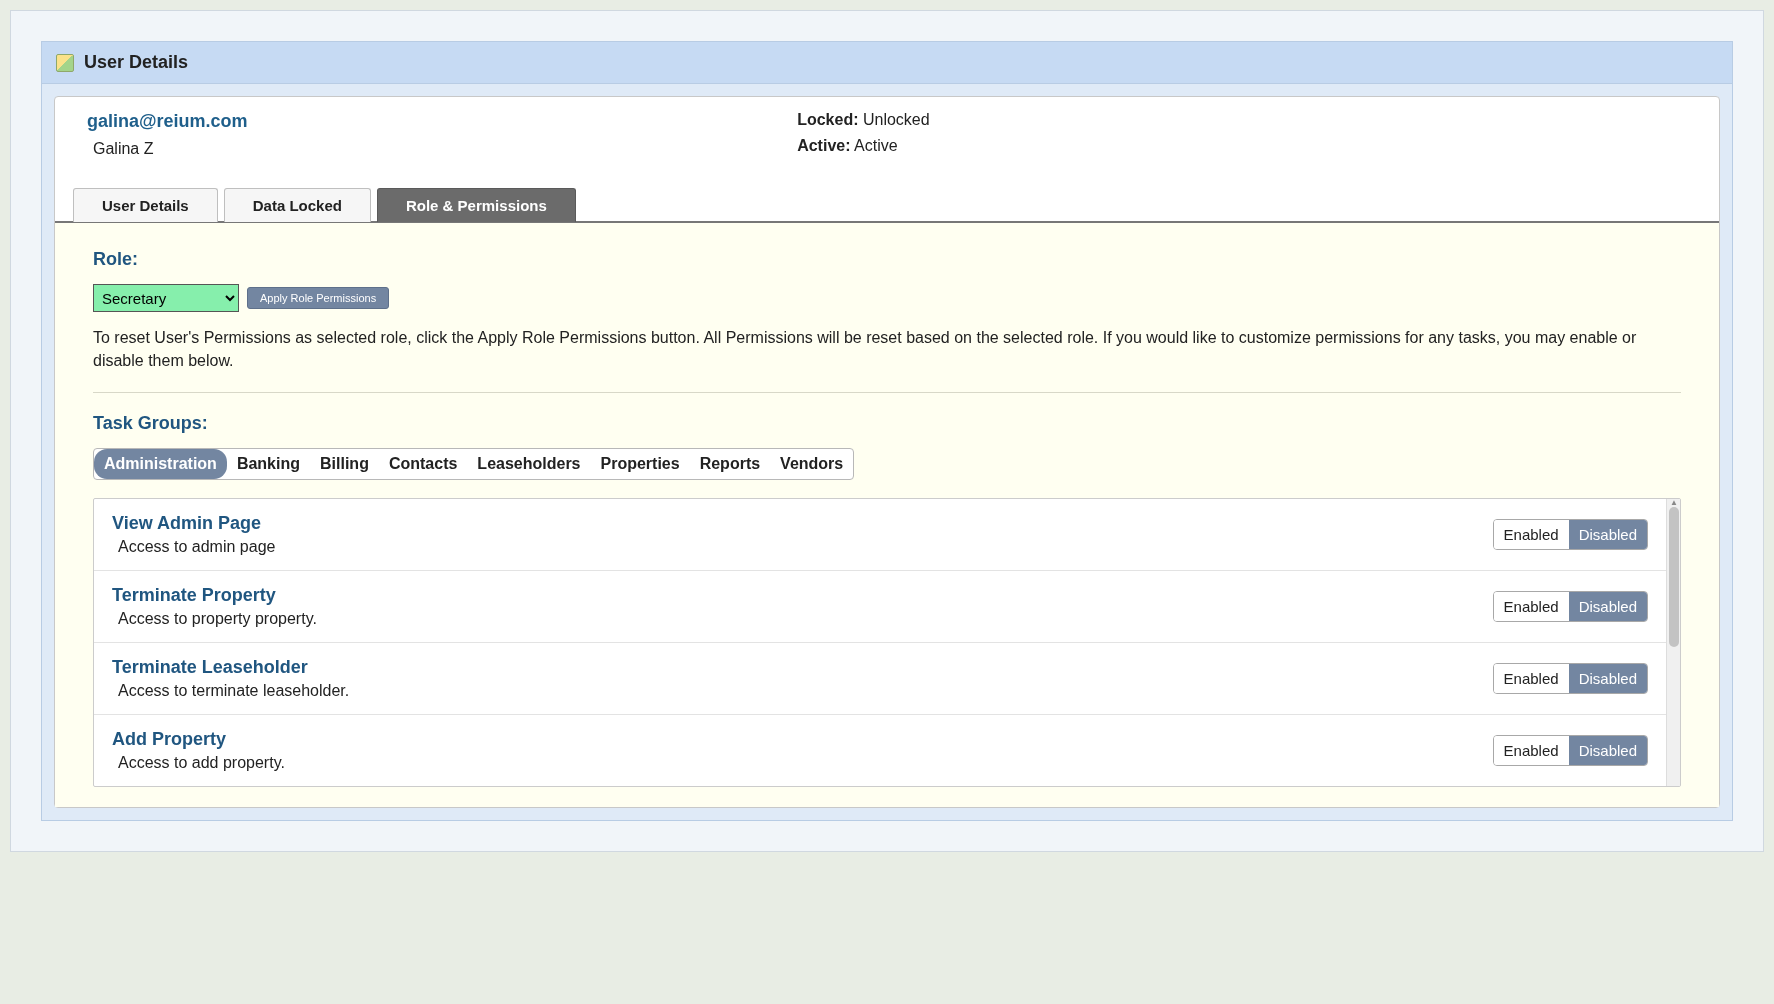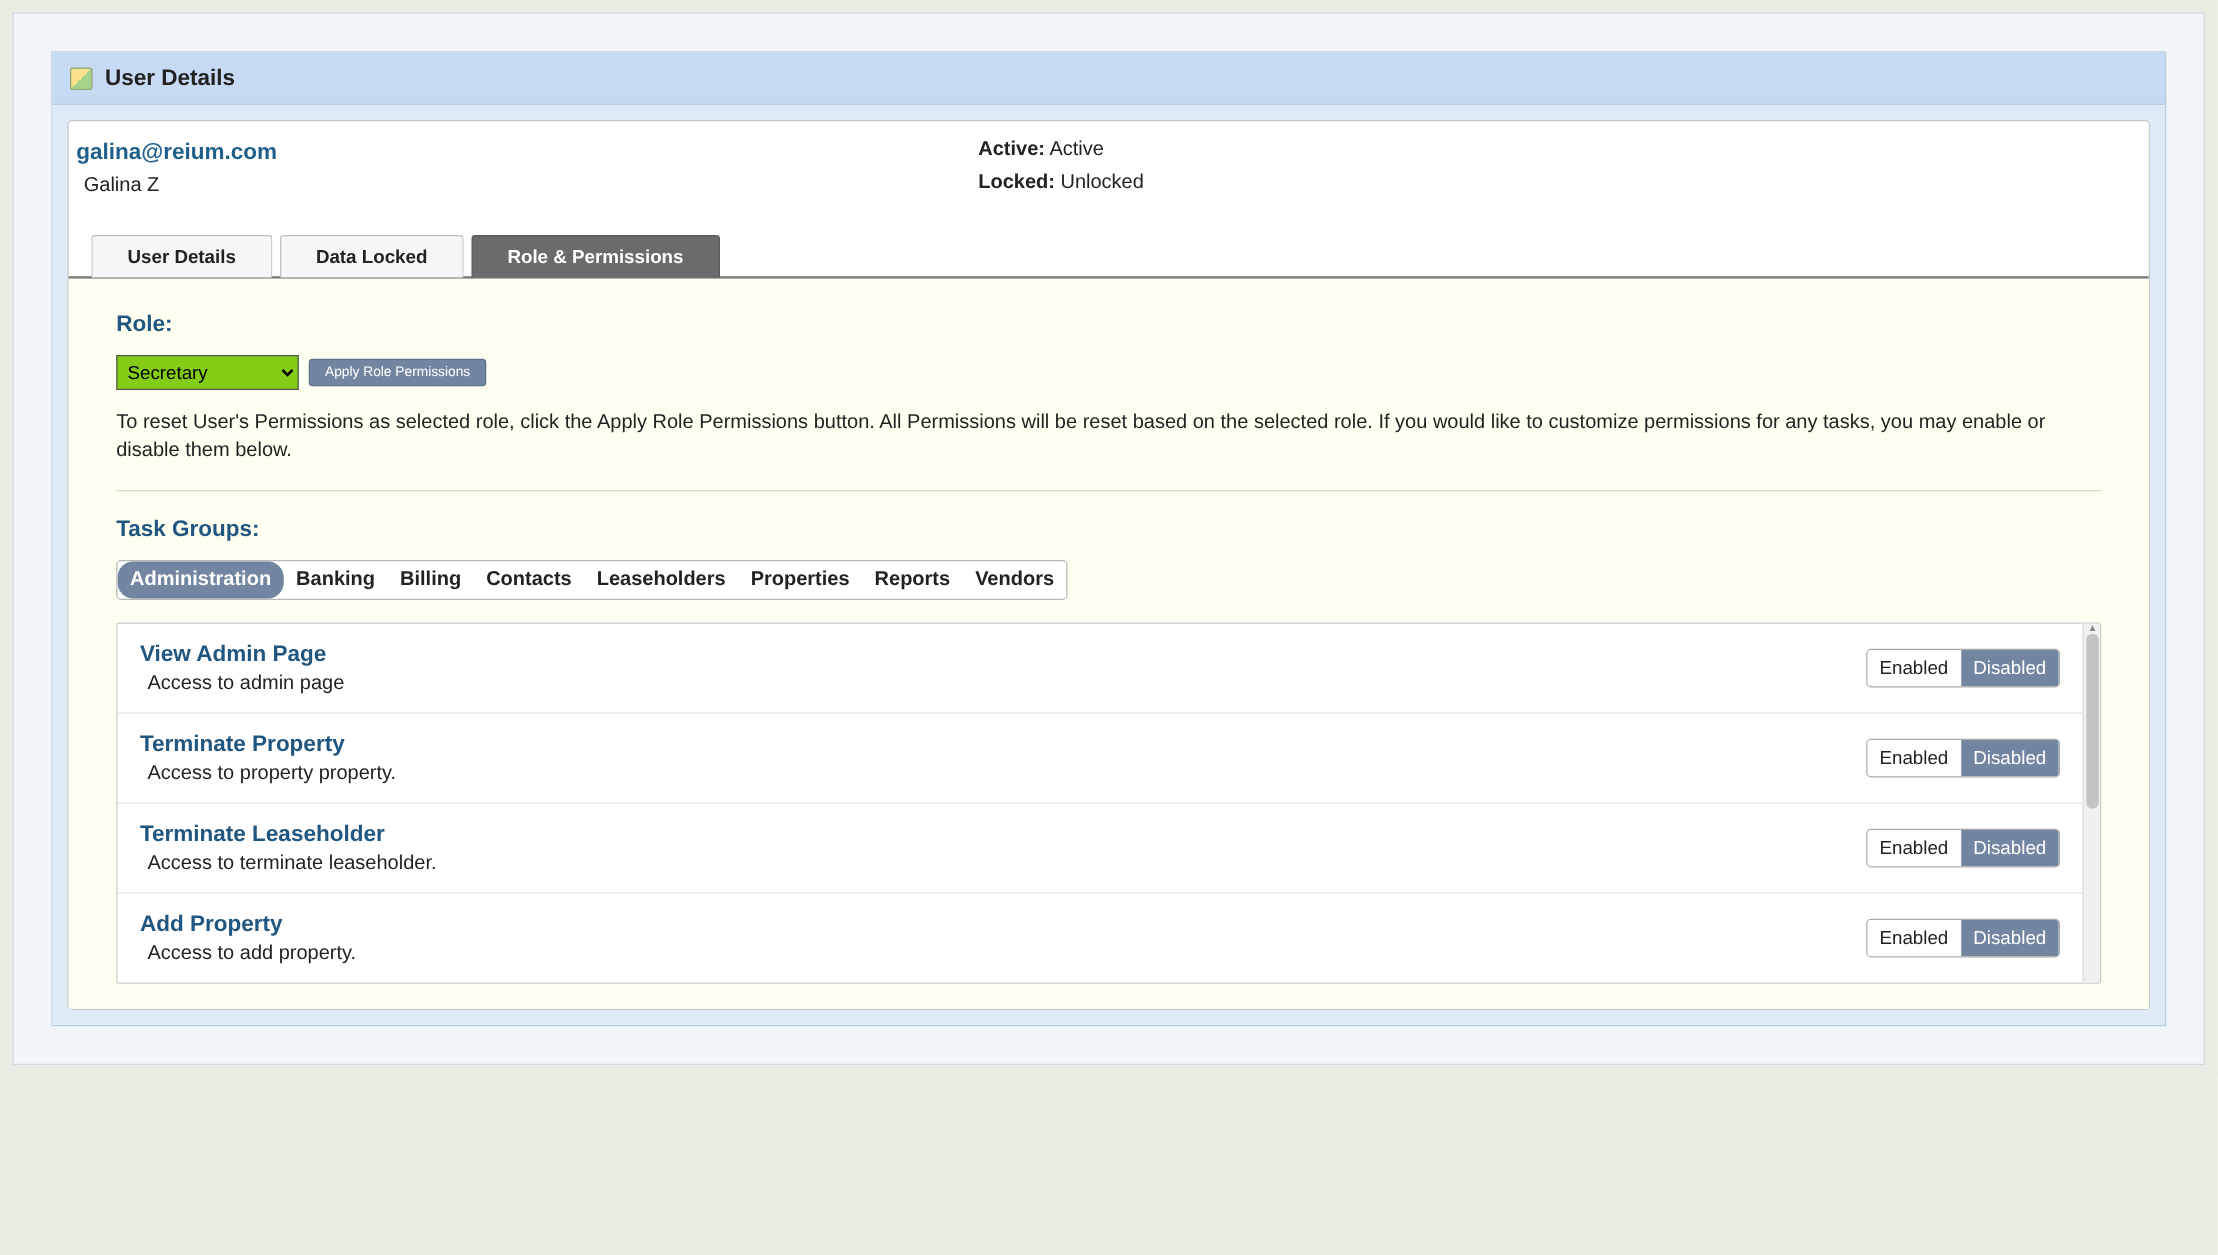--- a/index.html
+++ b/index.html
@@ -46,21 +46,21 @@
     background: #dfeaf7;
     padding: 12px;
   }
   .inner-card {
     background: #fff;
     border: 1px solid #c8c8c8;
     border-radius: 4px;
     padding: 0;
   }
   .user-info {
-    padding: 14px 18px 10px 6px;
+    padding: 14px 18px 10px 32px;
     display: flex;
   }
   .user-left {
     flex: 0 0 44%;
   }
   .user-right {
     flex: 1;
   }
   .user-email {
     color: #1f5f8b;
@@ -117,21 +117,21 @@
   .role-row {
     display: flex;
     align-items: center;
     gap: 8px;
     margin-bottom: 14px;
   }
   .role-select {
     font-size: 15px;
     padding: 3px 4px;
     border: 1px solid #555;
-    background: #84cc16;
+    background: #86efac;
     height: 28px;
     min-width: 146px;
   }
   .apply-btn {
     background: #7386a1;
     border: 1px solid #5e708a;
     border-radius: 3px;
     color: #ffffff;
     font-size: 11px;
     padding: 4px 12px;
@@ -259,26 +259,26 @@
     <div class="panel-body-wrap">
       <div class="inner-card">
 
         <div class="user-info">
           <div class="user-left">
             <div class="user-email">galina@reium.com</div>
             <div class="user-name">Galina Z</div>
           </div>
           <div class="user-right">
             <div class="status-row">
+              <span class="label">Locked:</span>
+              <span>Unlocked</span>
+            </div>
+            <div class="status-row">
               <span class="label">Active:</span>
               <span>Active</span>
-            </div>
-            <div class="status-row">
-              <span class="label">Locked:</span>
-              <span>Unlocked</span>
             </div>
           </div>
         </div>
 
         <div class="tabs" id="main-tabs">
             <div class="tab">User Details</div>
             <div class="tab">Data Locked</div>
             <div class="tab active">Role &amp; Permissions</div>
           </div>
 

